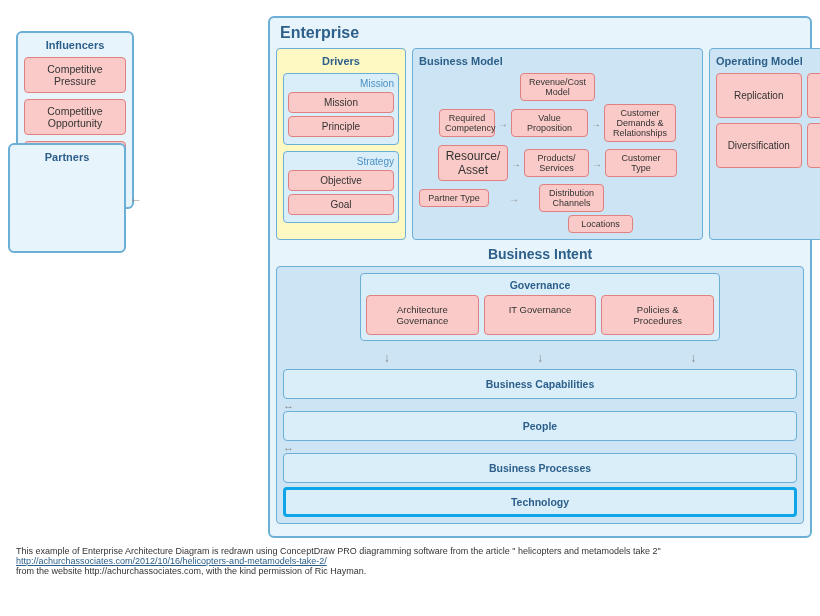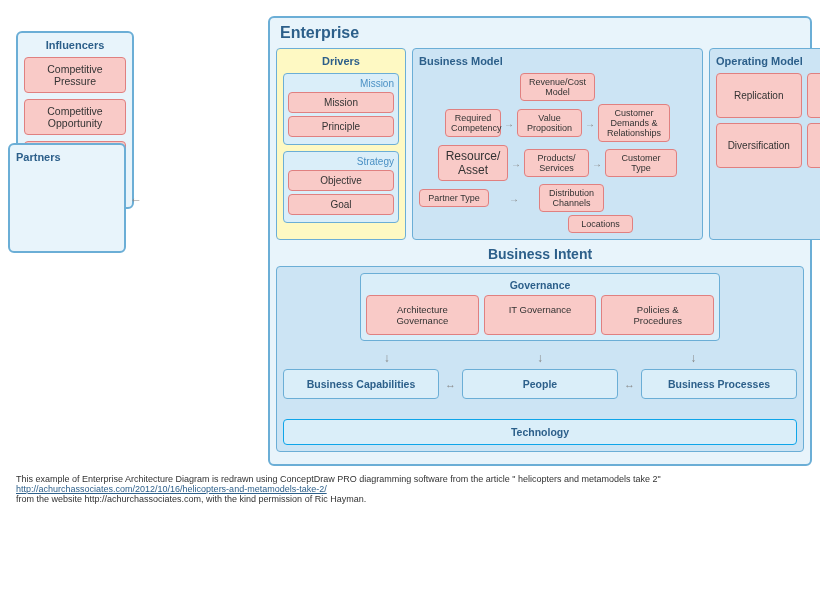--- a/index.html
+++ b/index.html
@@ -44,20 +44,21 @@
       background: #f9cac7;
       border: 1px solid #e08080;
       border-radius: 4px;
       text-align: center;
       padding: 5px 4px;
       margin-bottom: 6px;
       color: #333;
       font-size: 10.5px;
     }
     .partners-title {
+      text-align: center;
       font-weight: bold;
       color: #2c5f8a;
       margin-bottom: 2px;
     }
     
     
     .top-row {
       display: flex;
       gap: 6px;
       margin-bottom: 6px;
@@ -181,43 +182,43 @@
       text-align: center;
       padding: 8px 6px;
       font-size: 9.5px;
       color: #333;
       flex: 1;
     }
     
     
     .bottom-row {
       display: flex;
-      gap: 6px;
+      flex-direction: column;
     }
     .bottom-item {
       flex: 1;
       background: #daeef9;
       border: 1px solid #6baed6;
       border-radius: 4px;
       text-align: center;
       padding: 8px 4px;
       font-size: 10.5px;
       font-weight: bold;
       color: #2c5f8a;
     }
     .technology-bar {
       background: #daeef9;
-      border: 1px solid #0ea5e9;
+      border: 3px solid #0ea5e9;
       border-radius: 4px;
       text-align: center;
       padding: 6px 4px;
       font-size: 10.5px;
       font-weight: bold;
       color: #2c5f8a;
-      margin-top: 20px;
+      margin-top: 4px;
     }
     
     
     .footer {
       margin-top: 8px;
       font-size: 9px;
       color: #333;
       padding: 0 8px;
     }
     .footer a { color: #2c5f8a; }
@@ -298,21 +299,21 @@
 
             <div class="bm-row1">
               <div class="bm-item" style="font-size:9px; padding:3px 8px; white-space:pre-line;">Revenue/Cost
 Model</div>
             </div>
 
             <div class="bm-row2">
               <div class="bm-item" style="font-size:9px; padding:3px 5px; white-space:pre-line; width:56px;">Required
 Competency</div>
               <span class="arrow-sm">→</span>
-              <div class="bm-item" style="font-size:9px; padding:3px 5px; white-space:pre-line; width:65px;text-align:center;">Value
+              <div class="bm-item" style="font-size:9px; padding:3px 5px; white-space:pre-line; width:77px;text-align:center;">Value
 Proposition</div>
               <span class="arrow-sm">→</span>
               <div class="bm-item" style="font-size:9px; padding:3px 5px; white-space:pre-line; width:72px;">Customer
 Demands &amp;
 Relationships</div>
             </div>
 
             <div class="bm-row3">
               <div class="bm-item" style="font-size:12px; padding:3px 5px; white-space:pre-line; width:70px;">Resource/
 Asset</div>

